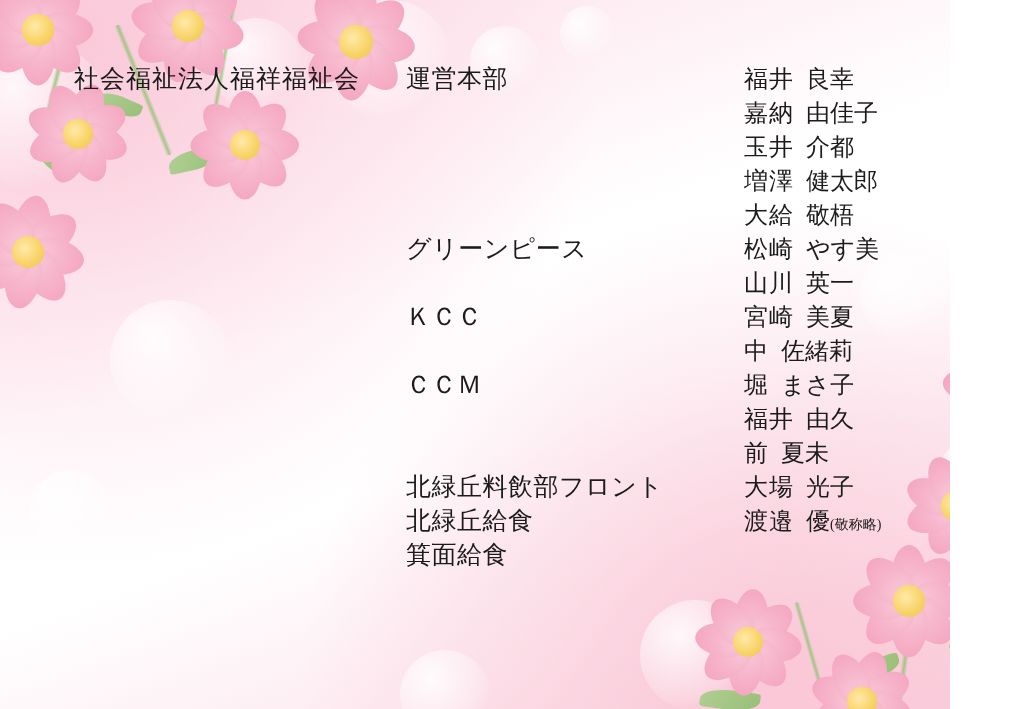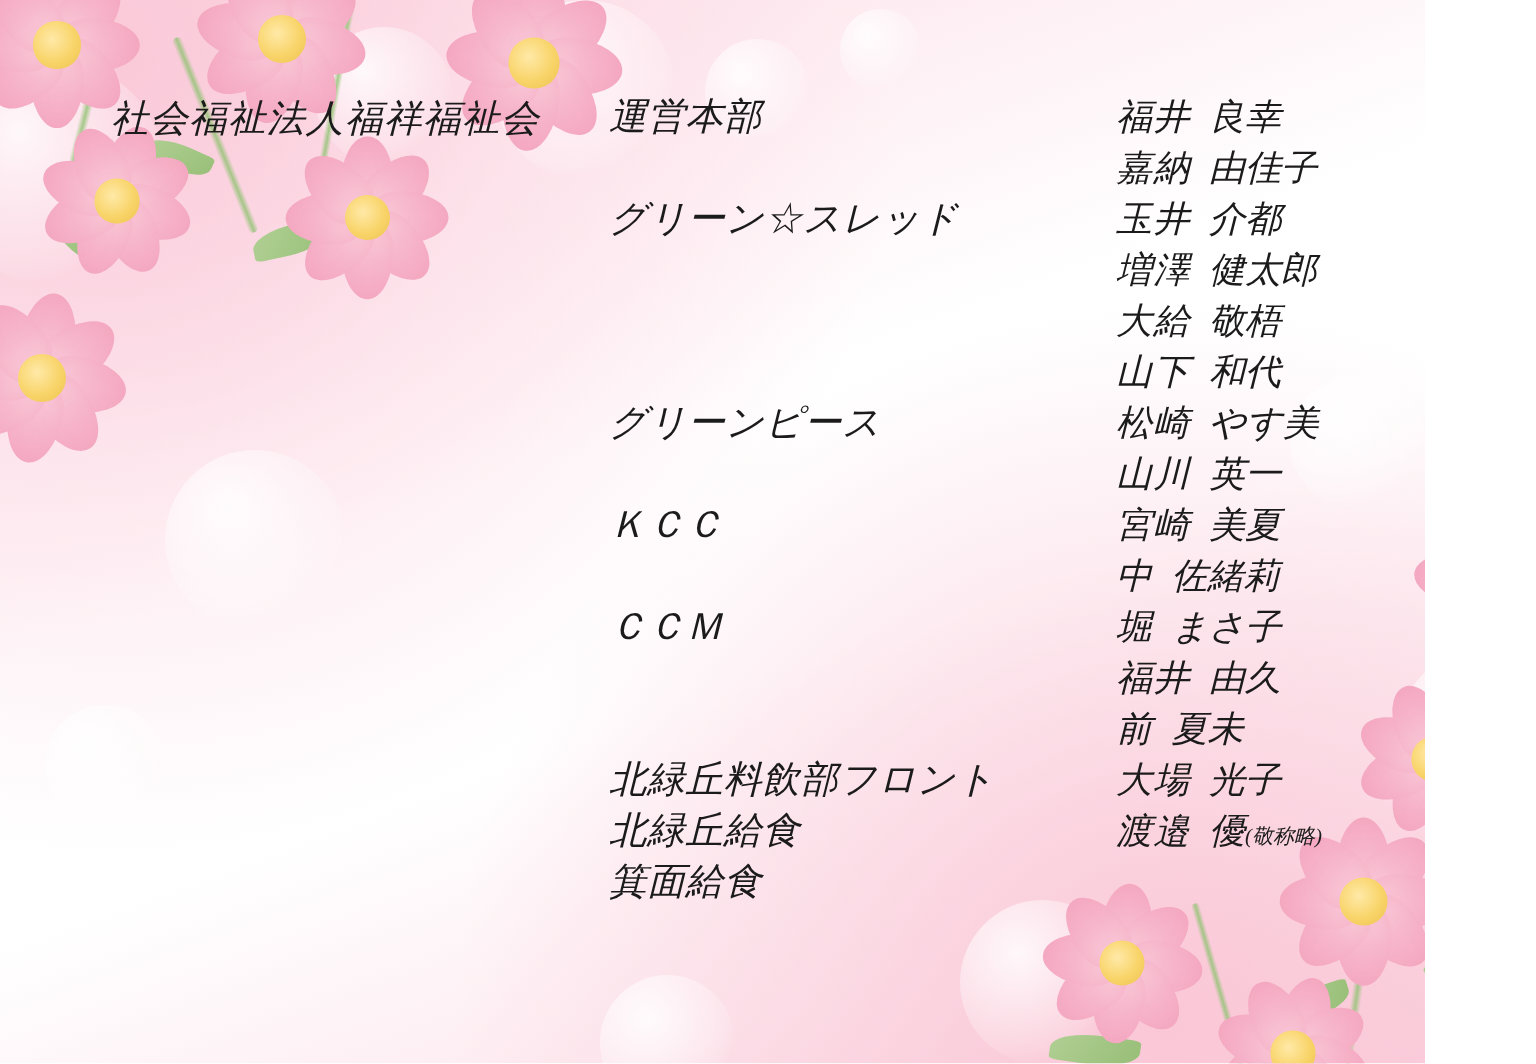--- a/index.html
+++ b/index.html
@@ -7,21 +7,20 @@
     padding: 0;
     background: #ffffff;
   }
   #page {
     position: relative;
     width: 950px;
     height: 709px;
     overflow: hidden;
     background: #ffffff;
     font-family: "Liberation Serif", "DejaVu Serif", serif;
-    font-style: italic;
   }
 
   
   .bg-base {
     position: absolute;
     inset: 0;
     background:
       radial-gradient(circle at 82% 96%, rgba(250,198,214,0.95) 0%, rgba(250,205,219,0.55) 22%, rgba(255,255,255,0) 46%),
       radial-gradient(circle at 8% 6%, rgba(250,200,216,0.95) 0%, rgba(252,214,226,0.5) 24%, rgba(255,255,255,0) 48%),
       linear-gradient(160deg, #fbd3df 0%, #fde7ee 14%, #ffffff 42%, #ffffff 60%, #fdeaf0 82%, #f9cad9 100%);
@@ -285,21 +284,20 @@
     <div class="core"></div>
   </div>
 
   <div class="content">
 
     <div class="col org-name">社会福祉法人福祥福祉会</div>
 
     <div class="col col-depts" id="departments">
         <div class="row">運営本部</div>
         <div class="row empty">&nbsp;</div>
-        <div class="row">グリーン☆スレッド</div>
         <div class="row empty">&nbsp;</div>
         <div class="row empty">&nbsp;</div>
         <div class="row empty">&nbsp;</div>
         <div class="row">グリーンピース</div>
         <div class="row empty">&nbsp;</div>
         <div class="row">ＫＣＣ</div>
         <div class="row empty">&nbsp;</div>
         <div class="row">ＣＣＭ</div>
         <div class="row empty">&nbsp;</div>
         <div class="row empty">&nbsp;</div>
@@ -308,21 +306,20 @@
         <div class="row">箕面給食</div>
         <div class="row empty">&nbsp;</div>
       </div>
 
     <div class="col col-names" id="names">
         <div class="name-row"><span class="surname">福井</span><span class="given">良幸</span></div>
         <div class="name-row"><span class="surname">嘉納</span><span class="given">由佳子</span></div>
         <div class="name-row"><span class="surname">玉井</span><span class="given">介都</span></div>
         <div class="name-row"><span class="surname">増澤</span><span class="given">健太郎</span></div>
         <div class="name-row"><span class="surname">大給</span><span class="given">敬梧</span></div>
-        <div class="name-row"><span class="surname">山下</span><span class="given">和代</span></div>
         <div class="name-row"><span class="surname">松崎</span><span class="given">やす美</span></div>
         <div class="name-row"><span class="surname">山川</span><span class="given">英一</span></div>
         <div class="name-row"><span class="surname">宮崎</span><span class="given">美夏</span></div>
         <div class="name-row"><span class="surname">中</span><span class="given">佐緒莉</span></div>
         <div class="name-row"><span class="surname">堀</span><span class="given">まさ子</span></div>
         <div class="name-row"><span class="surname">福井</span><span class="given">由久</span></div>
         <div class="name-row"><span class="surname">前</span><span class="given">夏未</span></div>
         <div class="name-row"><span class="surname">大場</span><span class="given">光子</span></div>
         <div class="name-row"><span class="surname">渡邉</span><span class="given">優</span><span class="honorific">(敬称略)</span></div>
       </div>

